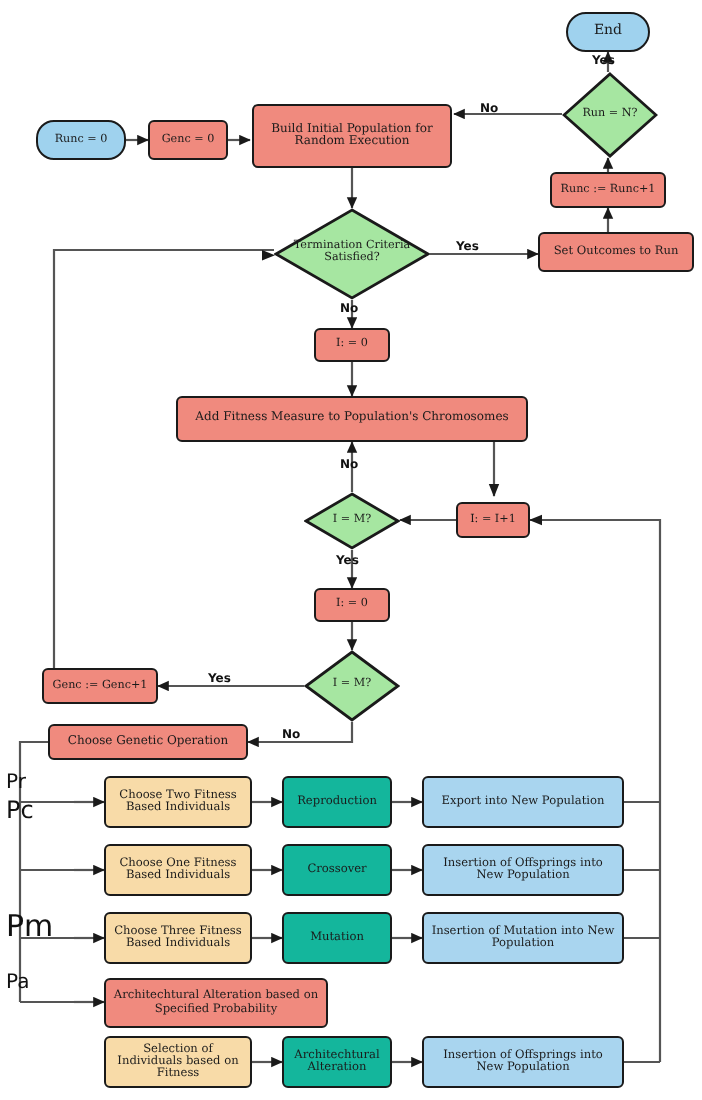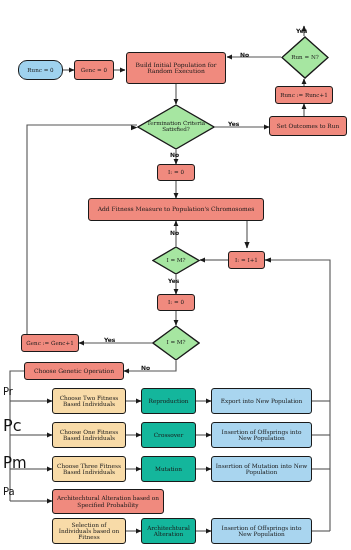--- a/index.html
+++ b/index.html
@@ -133,20 +133,21 @@
 
   <div class="node salmon r4" style="left:275px;top:86px;width:58px;height:18px;font-size:5.6px;">Runc := Runc+1</div>
 
   <div class="diamond" style="left:281px;top:36px;width:48px;height:43px;">
     <svg class="dshape" viewBox="0 0 48 43" preserveAspectRatio="none">
       <polygon points="24,1 47,21.5 24,42 1,21.5" fill="#a6e6a1" stroke="#1a1a1a" stroke-width="1.4"></polygon>
     </svg>
     <div class="dtxt" style="font-size:5.6px;">Run = N?</div>
   </div>
 
+  <div class="node blue rnd" style="left:283px;top:6px;width:42px;height:20px;font-size:7px;border-radius:10px;">End</div>
 
   <div class="node salmon r4" style="left:157px;top:164px;width:38px;height:17px;font-size:5.6px;">I: = 0</div>
 
   <div class="node salmon r4" style="left:88px;top:198px;width:176px;height:23px;font-size:6px;">Add Fitness Measure to Population's Chromosomes</div>
 
   <div class="diamond" style="left:152px;top:246px;width:48px;height:29px;">
     <svg class="dshape" viewBox="0 0 48 29" preserveAspectRatio="none">
       <polygon points="24,1 47,14.5 24,28 1,14.5" fill="#a6e6a1" stroke="#1a1a1a" stroke-width="1.4"></polygon>
     </svg>
     <div class="dtxt" style="font-size:5.6px;">I = M?</div>
@@ -188,17 +189,17 @@
   <div class="edgelbl" style="left:240px;top:51px;font-size:6px;">No</div>
   <div class="edgelbl" style="left:296px;top:27px;font-size:6px;">Yes</div>
   <div class="edgelbl" style="left:228px;top:120px;font-size:6px;">Yes</div>
   <div class="edgelbl" style="left:170px;top:151px;font-size:6px;">No</div>
   <div class="edgelbl" style="left:170px;top:229px;font-size:6px;">No</div>
   <div class="edgelbl" style="left:168px;top:277px;font-size:6px;">Yes</div>
   <div class="edgelbl" style="left:104px;top:336px;font-size:6px;">Yes</div>
   <div class="edgelbl" style="left:141px;top:364px;font-size:6px;">No</div>
 
   <div class="plbl" style="left:3px;top:386px;font-size:10px;">Pr</div>
-  <div class="plbl" style="left:3px;top:416px;font-size:16px;">Pc</div>
+  <div class="plbl" style="left:3px;top:398px;font-size:12px;">Pc</div>
   <div class="plbl" style="left:3px;top:454px;font-size:15px;">Pm</div>
   <div class="plbl" style="left:3px;top:486px;font-size:10px;">Pa</div>
 
 </div>
 
 </body></html>

